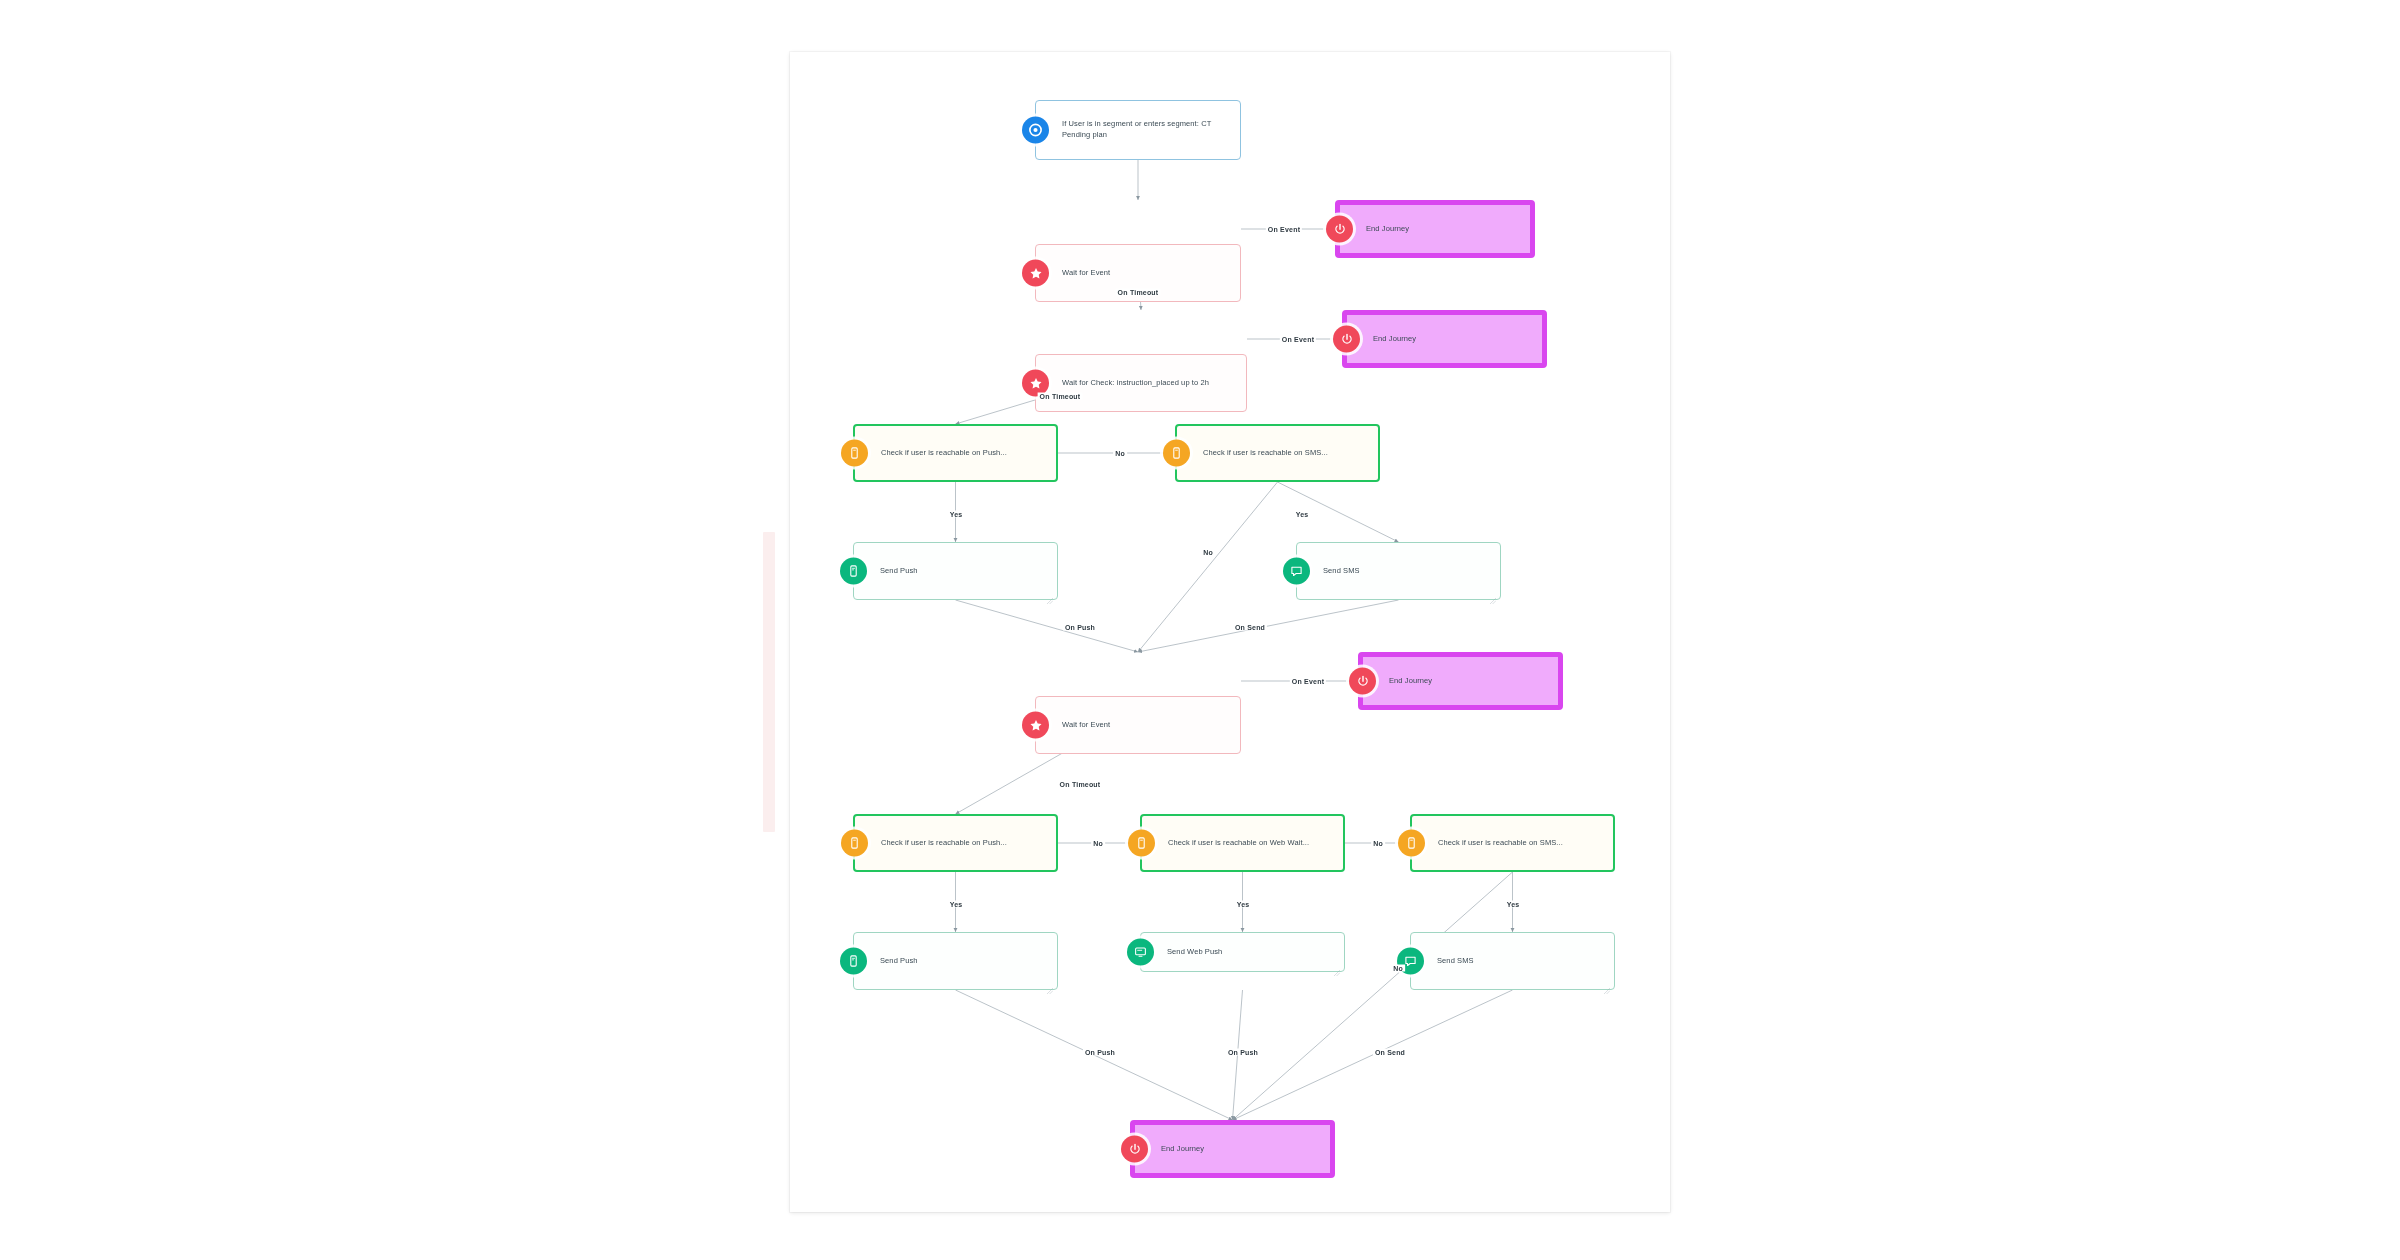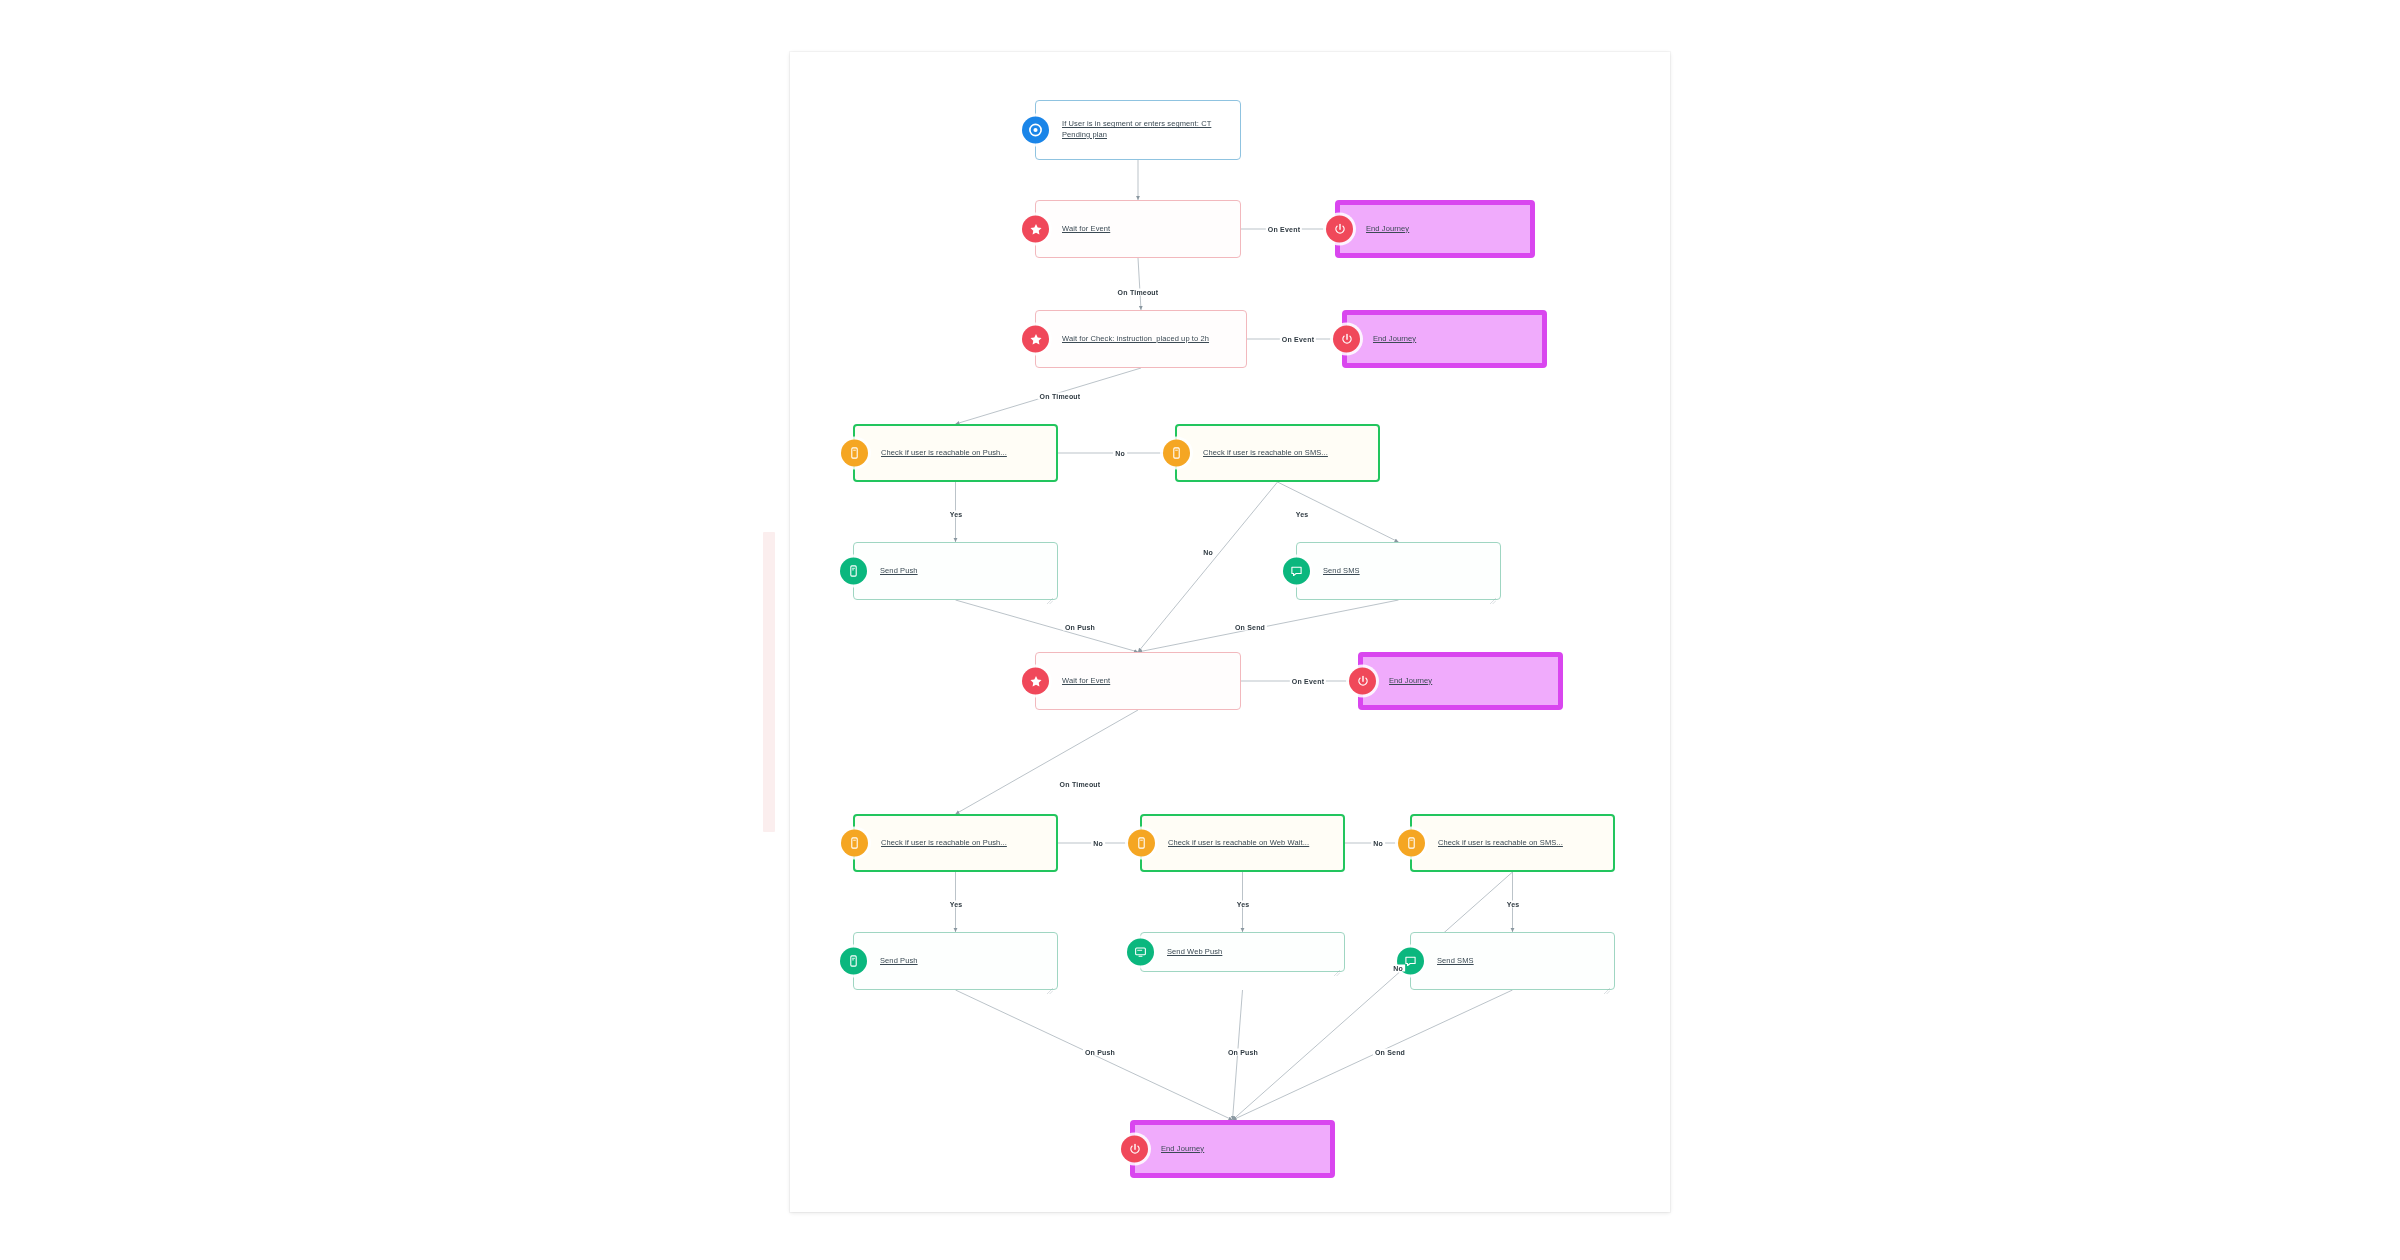--- a/index.html
+++ b/index.html
@@ -67,21 +67,20 @@
     padding-left: 26px;
   }
 
   .node .node-label {
     font-size: 7.5px;
     line-height: 1.45;
     letter-spacing: 0.1px;
     color: #3b4a54;
     padding-right: 10px;
     word-break: break-word;
-    text-decoration: underline;
   }
 
   .node .badge {
     position: absolute;
     left: -14px;
     top: 50%;
     transform: translateY(-50%);
     width: 27px;
     height: 27px;
     border-radius: 50%;
@@ -99,21 +98,21 @@
     bottom: 3px;
     width: 6px;
     height: 6px;
     opacity: .5;
   }
 
   
   .n-trigger  { border: 1px solid #8fc3e0; background: #ffffff; }
   .n-trigger .badge  { background: #1a85e8; }
 
-  .n-wait     { border: 1px solid #f2b8bd; background: #fffdfd; }
+  .n-wait     { border: 1px solid #f2b8bd; background: #fffdfd; margin-top: 44px; }
   .n-wait .badge     { background: #f0485a; }
 
   .n-end      { border: 5px solid #d946ef; background: #f0abfc; }
   .n-end .badge      { background: #f0485a; }
 
   .n-check    { border: 2px solid #22c55e; background: #fffdf6; }
   .n-check .badge    { background: #f5a623; }
 
   .n-send     { border: 1px solid #9fd6c2; background: #fdfffe; }
   .n-send .badge     { background: #0bb77e; }

